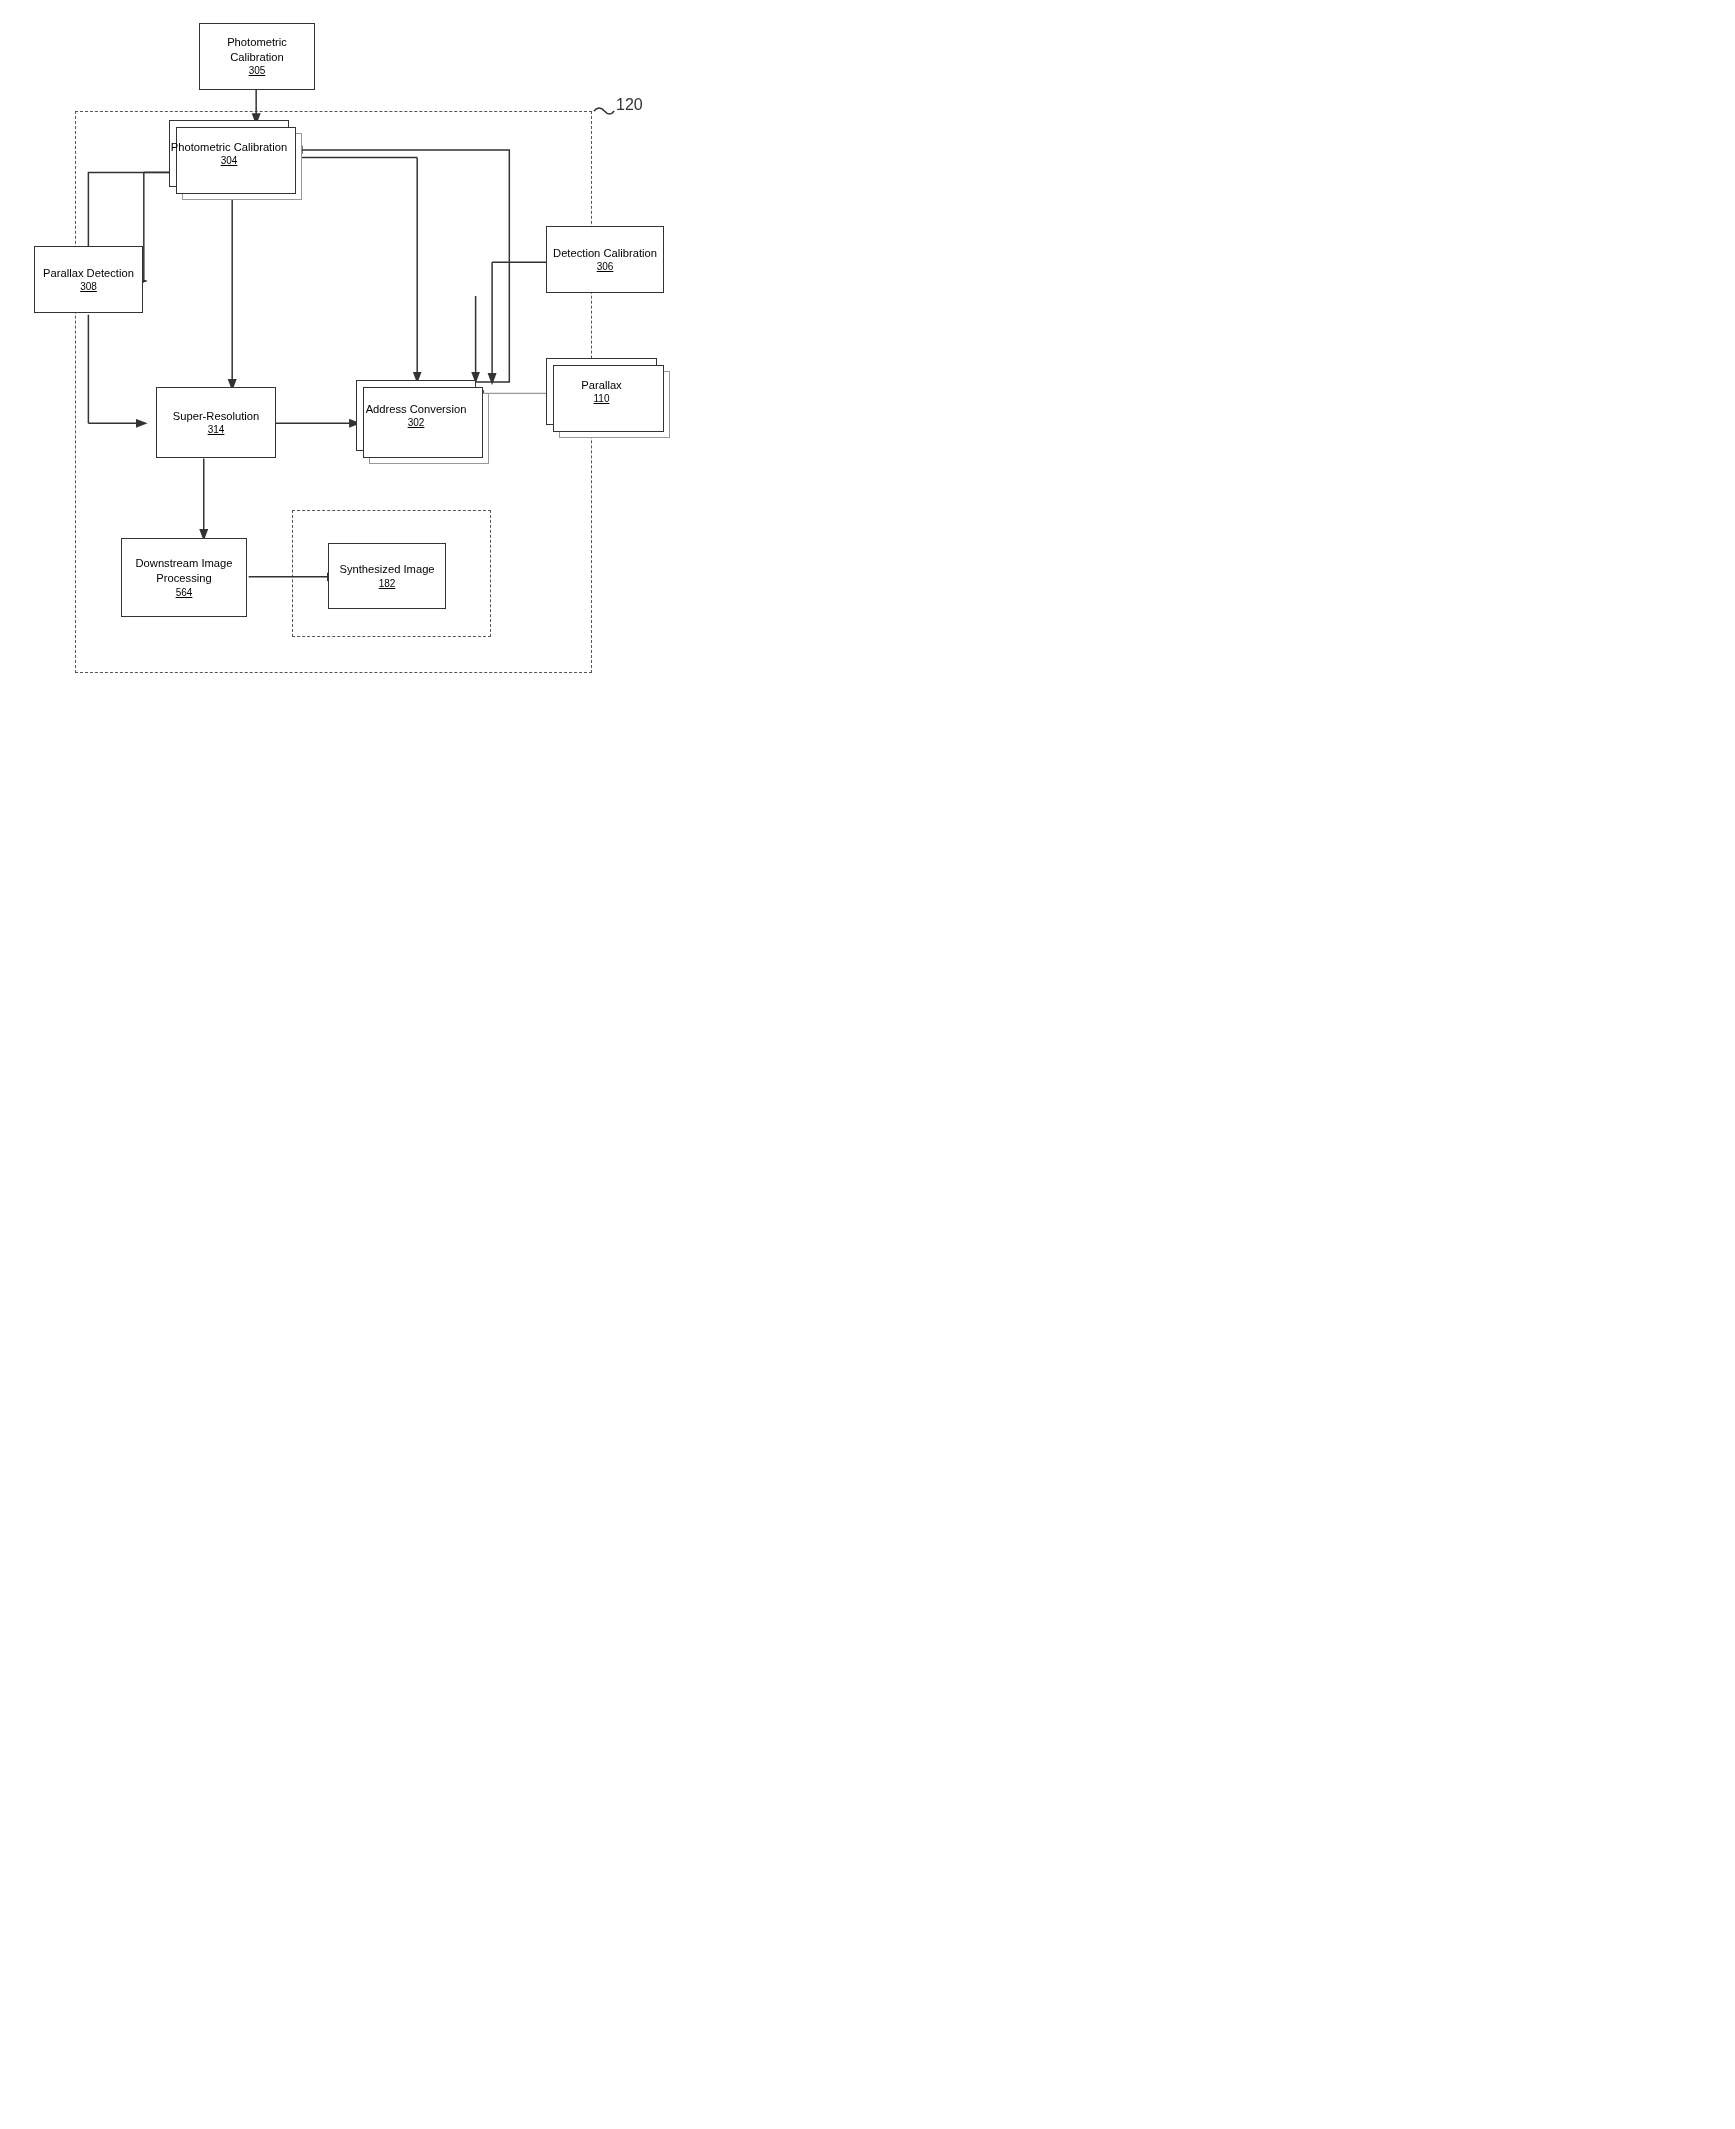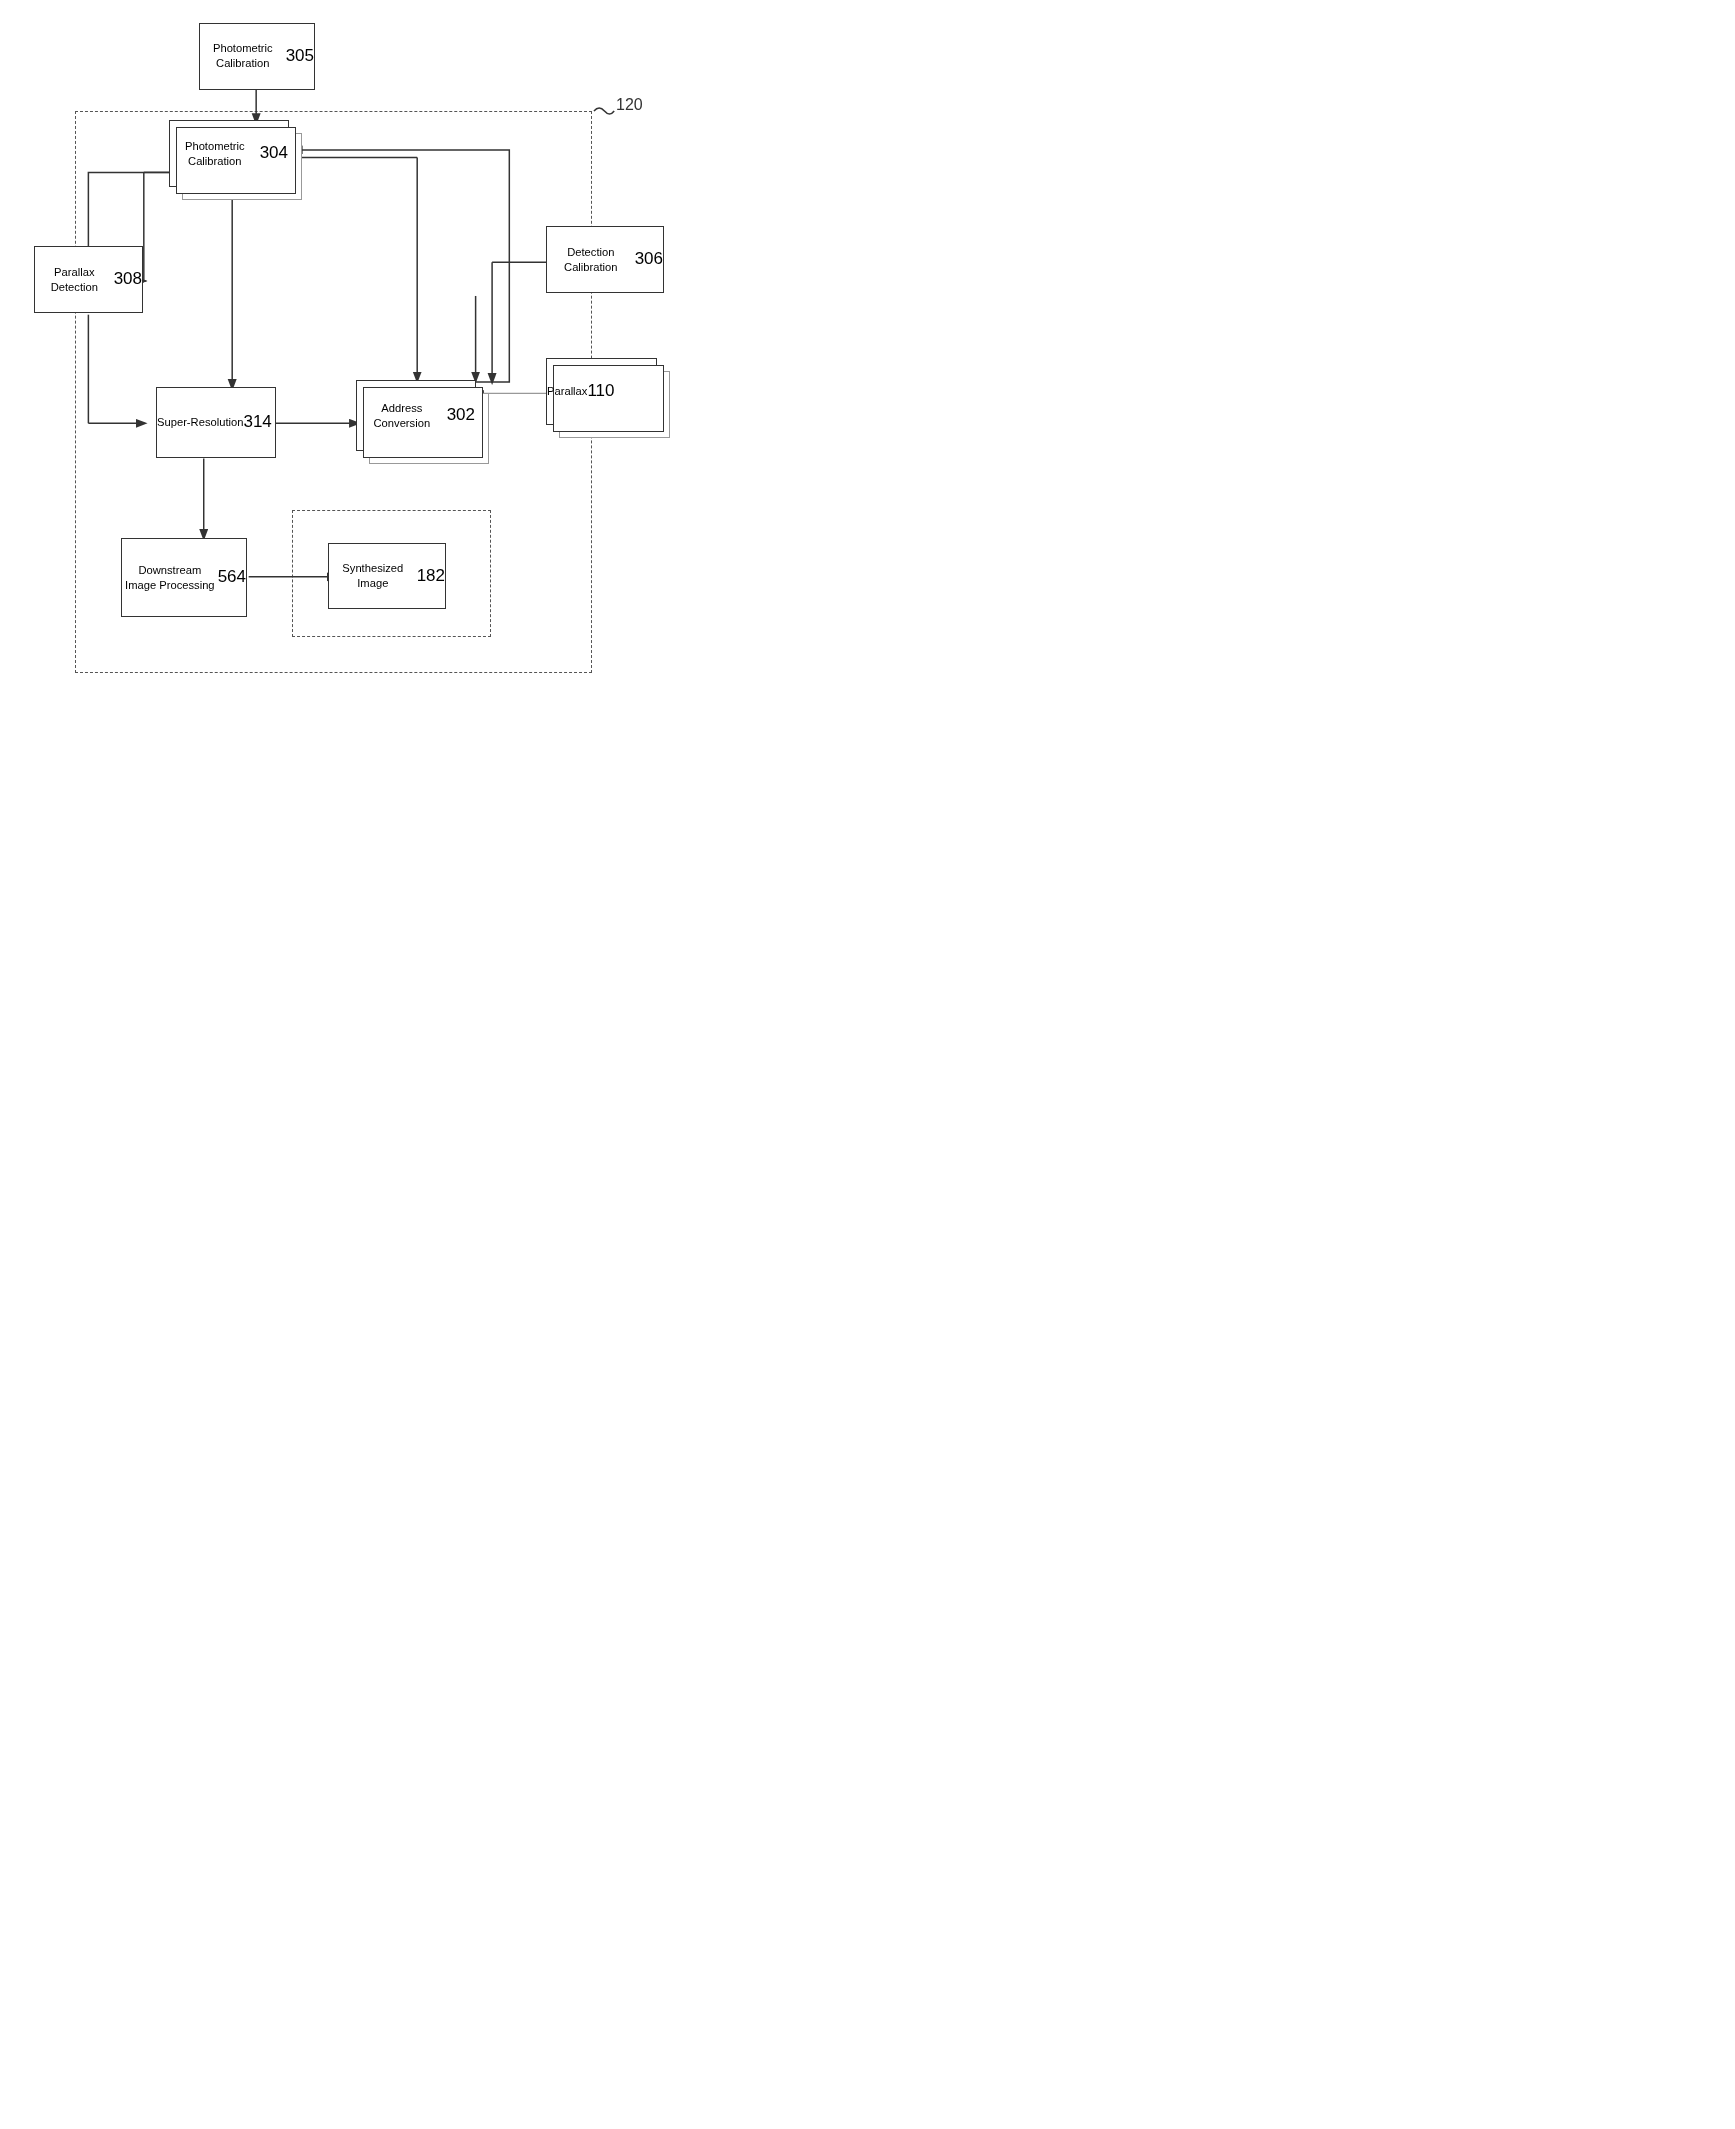--- a/index.html
+++ b/index.html
@@ -15,28 +15,30 @@
       position: relative;
       width: 749px;
       height: 914px;
       background: #fff;
     }
     .box {
       position: absolute;
       background: #fff;
       border: 1.5px solid #333;
       display: flex;
-      flex-direction: row;
+      flex-direction: column;
       align-items: center;
+      justify-content: center;
       text-align: center;
       font-size: 11.2px;
       line-height: 1.3;
     }
     .box .ref {
-      font-size: 17px;
+      text-decoration: underline;
+      font-size: 10px;
     }
     
     .box-stacked::before {
       content: '';
       position: absolute;
       top: 6px;
       left: 6px;
       width: 100%;
       height: 100%;
       border: 1.5px solid #333;

